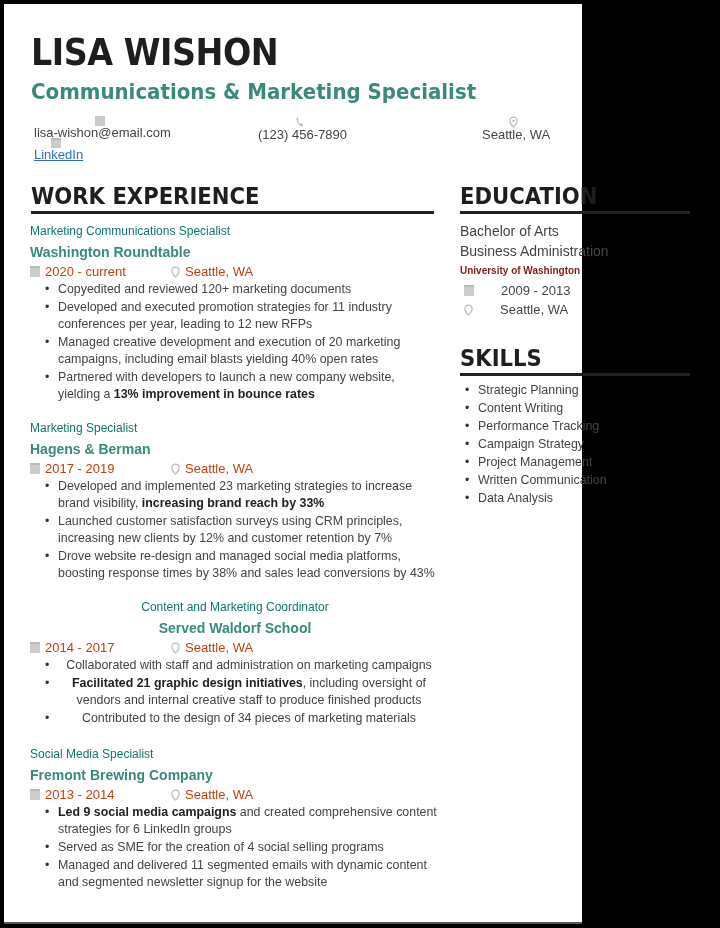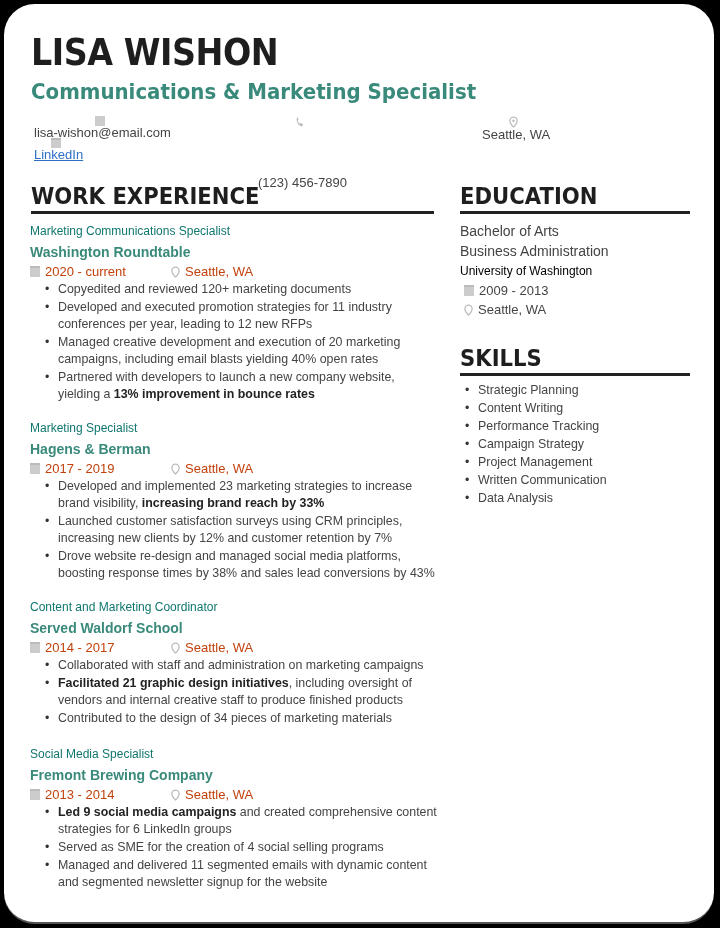--- a/index.html
+++ b/index.html
@@ -1,17 +1,17 @@
 <!DOCTYPE html>
 <html><head>
 <meta charset="utf-8">
 <style>
   html, body { margin:0; padding:0; }
   body { width:720px; height:928px; background:#000; position:relative; overflow:hidden; font-family:"Liberation Sans", sans-serif; }
-  .page { position:absolute; left:4px; top:4px; width:710px; height:918px; background:#fff; border-bottom:2px solid #555;border-radius:31px; }
+  .page { position:absolute; left:4px; top:4px; width:578px; height:918px; background:#fff; border-bottom:2px solid #555; }
   .name { position:absolute; left:27px; top:30px; font-family:"DejaVu Sans", sans-serif; font-weight:bold; font-size:37px; color:#1e1e1e; letter-spacing:-0.5px; line-height:1; transform:scaleX(0.9); transform-origin:left; }
   .title { position:absolute; left:27px; top:77px; font-family:"DejaVu Sans", sans-serif; font-weight:bold; font-size:22px; color:#3a8a7c; line-height:1; transform:scaleX(0.9); transform-origin:left; }
   .contact { position:absolute; font-size:13px; color:#444; display:flex; align-items:center; line-height:1;flex-direction:column; }
   .contact .ic { display:inline-block; width:10px; height:10px; margin-right:5px; }
   .ic-mail { background:#ccc; }
   .ic-cal { background:#ccc; border-top:2px solid #bbb; box-sizing:border-box; }
   .link { color:#2d6fc5; text-decoration:underline; }
   .pin { width:9px; height:12px; margin-right:5px; display:inline-block; }
   .section-h { position:absolute; font-family:"DejaVu Sans", sans-serif; font-weight:bold; font-size:23px; color:#1e1e1e; line-height:1; transform:scaleX(0.92); transform-origin:left; }
   .rule { position:absolute; height:3px; background:#222; }
@@ -20,37 +20,37 @@
   .company { font-size:14px; color:#3a8a7c; font-weight:bold; line-height:20px; }
   .meta { font-size:13px; color:#c2410c; display:flex; align-items:center; line-height:19px; }
   .meta .date { display:flex; align-items:center; width:141px; }
   .meta .loc { display:flex; align-items:center; }
   ul.bul { margin:0; padding:0 0 0 28px; list-style:none; }
   ul.bul li { position:relative; font-size:12.4px; color:#444; line-height:17px; margin-bottom:1px; }
   ul.bul li::before { content:"•"; position:absolute; left:-13px; color:#333; }
   b { color:#222; }
   .edu { position:absolute; left:456px; top:217px; width:240px; }
   .edu .ln { font-size:14px; color:#444; line-height:20px; }
-  .edu .uni { font-size:12px; color:#000000; font-weight:normal; line-height:20px; }
-  .edu .m { font-size:13px; color:#444; display:flex; align-items:center; line-height:19px; margin-left:4px; }
+  .edu .uni { font-size:10px; color:#7f1d1d; font-weight:bold; line-height:20px; }
+  .edu .m { font-size:13px; color:#444; display:flex; align-items:center; line-height:19px; margin-left:4px;gap:22px; }
   .skills { position:absolute; left:456px; top:378px; width:240px; }
   .skills ul { padding-left:18px; }
 </style>
 </head>
 <body>
 
 <div class="page">
   <div class="name">LISA WISHON</div>
   <div class="title">Communications &amp; Marketing Specialist</div>
 
   <div class="contact" style="left:30px; top:112px;">
     <span class="ic ic-mail"></span>
     <span>lisa-wishon@email.com</span>
   </div>
-  <div class="contact" style="left:254px; top:112px;gap:48px;">
+  <div class="contact" style="left:254px; top:112px;">
     <svg class="pin" viewBox="0 0 10 12">
         <path d="M2 1 Q1 6 5 10 L8 11 L9 9 L7 7 L5 8 Q3 6 3 4 L4 3 L3 1 Z" fill="#bbb"></path>
       </svg>
     <span>(123) 456-7890</span>
   </div>
   <div class="contact" style="left:478px; top:112px;">
     <svg class="pin" viewBox="0 0 10 13">
         <path d="M5 1 A4 4 0 0 1 9 5 C9 8 5 12 5 12 C5 12 1 8 1 5 A4 4 0 0 1 5 1 Z" fill="none" stroke="#bbb" stroke-width="1.4"></path>
         <circle cx="5" cy="5" r="1.4" fill="#bbb"></circle>
       </svg>
@@ -102,21 +102,21 @@
           <span>Seattle, WA</span>
         </span>
     </div>
     <ul class="bul">
       <li><span>Developed and implemented 23 marketing strategies to increase brand visibility, </span><b>increasing brand reach by 33%</b></li>
       <li><span>Launched customer satisfaction surveys using CRM principles, increasing new clients by 12% and customer retention by 7%</span></li>
       <li><span>Drove website re-design and managed social media platforms, boosting response times by 38% and sales lead conversions by 43%</span></li>
     </ul>
   </div>
 
-  <div class="job" style="top:592px;">
+  <div class="job" style="top:592px;text-align:center;">
     <div class="job-title">Content and Marketing Coordinator</div>
     <div class="company">Served Waldorf School</div>
     <div class="meta">
       <span class="date">
           <span class="ic ic-cal" style="display:inline-block;width:10px;height:11px;margin-right:5px;"></span>
           <span>2014 - 2017</span>
         </span>
       <span class="loc">
           <svg class="pin" viewBox="0 0 10 13">
             <path d="M5 1 A4 4 0 0 1 9 5 C9 8 5 12 5 12 C5 12 1 8 1 5 A4 4 0 0 1 5 1 Z" fill="none" stroke="#bbb" stroke-width="1.4"></path>

